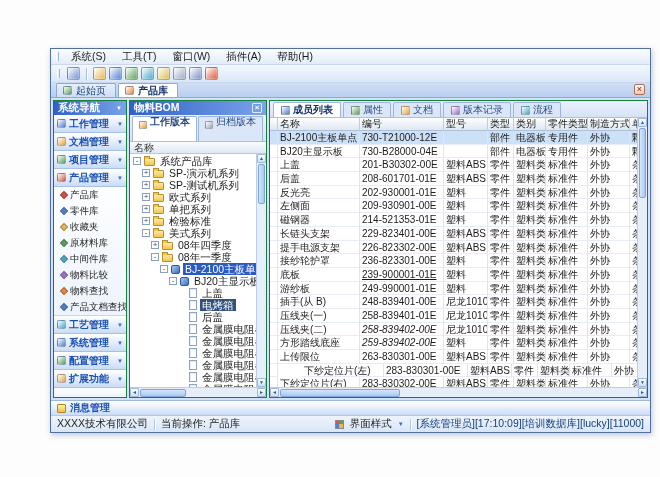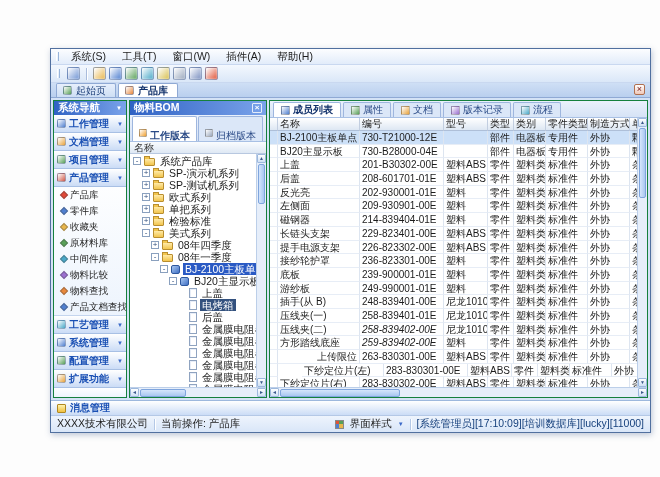--- a/index.html
+++ b/index.html
@@ -26,21 +26,21 @@
 .pbtn{width:10px;height:10px;line-height:8px;text-align:center;font-size:8px;color:#fff;border:1px solid rgba(255,255,255,.8);border-radius:1px}
 .ssections{display:flex;flex-direction:column;flex:1;overflow:hidden}
 .shead{flex:0 0 18px;display:flex;align-items:center;gap:3px;padding:0 3px;background:linear-gradient(#ffffff,#cbdcf6);border-bottom:1px solid #a8c0e4;color:#1a50b4;font-weight:bold;font-size:10px}
 .chev{font-size:6px;color:#3a69c8}
 .sicon{width:9px;height:9px;border-radius:2px;border:1px solid rgba(80,100,140,.45)}
 .sitems{background:linear-gradient(#fdfeff,#edf4fd);border-bottom:1px solid #c4d5ee}
 .sitem{height:16px;display:flex;align-items:center;gap:3px;padding:0 1px 0 7px;font-size:9.5px;white-space:nowrap;overflow:hidden}
 .dia{width:6px;height:6px;flex:0 0 6px;transform:rotate(45deg);border:1px solid rgba(70,70,70,.4)}
 .sfill{flex:1;background:linear-gradient(#fdfeff,#edf4fd)}
 .bomtabs{flex:0 0 17px;display:flex;align-items:flex-end;gap:1px;background:linear-gradient(#eaf1fc,#d6e3f6);border-bottom:1px solid #a8c0e4;padding:1px 2px 0;font-size:10px}
-.btab{display:flex;align-items:flex-start;gap:3px;height:15px;padding:12px 6px;border:1px solid #9eb6de;border-bottom:none;border-radius:2px 2px 0 0;background:#dbe7f8;color:#2a4a86}
+.btab{display:flex;align-items:flex-end;gap:3px;height:15px;padding:12px 6px;border:1px solid #9eb6de;border-bottom:none;border-radius:2px 2px 0 0;background:#dbe7f8;color:#2a4a86}
 .btab.active{background:#fff;font-weight:bold}
 .btabicon{width:8px;height:8px;border-radius:1px;border:1px solid rgba(90,90,90,.4)}
 .theadr{flex:0 0 12px;background:linear-gradient(#fafcfe,#dee8f4);border-bottom:1px solid #b8c8e0;padding:0 4px;line-height:11px;color:#333;font-size:10px}
 .treewrap{flex:1;display:flex;overflow:hidden}
 .tree{flex:1;overflow:hidden;background:#fff;padding-top:1px;font-size:10.5px}
 .trow{height:12px;display:flex;align-items:center;gap:3px;white-space:nowrap}
 .exp{flex:0 0 8px;width:8px;height:8px;border:1px solid #8aa0be;background:#fff;font-size:8px;line-height:6px;text-align:center;color:#33517e}
 .expsp{flex:0 0 8px}
 .tlabel{padding:0 2px;line-height:12px}
 .sel-blue{background:#2a5ac4;color:#fff}
@@ -444,21 +444,21 @@
                 <span class="td" style="width: 44px;">塑料</span>
                 <span class="td" style="width: 26px;">零件</span>
                 <span class="td" style="width: 32px;">塑料类</span>
                 <span class="td" style="width: 42px;">标准件</span>
                 <span class="td" style="width: 42px;">外协</span>
                 <span class="td" style="width: 26px;">条</span>
               </div>
               <div class="trrow">
                 <span class="td" style="width: 8px;"></span>
                 <span class="td" style="width: 82px;">磁钢器</span>
-                <span class="td" style="width: 84px;">214-839404-01E</span>
+                <span class="td" style="width: 84px;">214-521353-01E</span>
                 <span class="td" style="width: 44px;">塑料</span>
                 <span class="td" style="width: 26px;">零件</span>
                 <span class="td" style="width: 32px;">塑料类</span>
                 <span class="td" style="width: 42px;">标准件</span>
                 <span class="td" style="width: 42px;">外协</span>
                 <span class="td" style="width: 26px;">条</span>
               </div>
               <div class="trrow">
                 <span class="td" style="width: 8px;"></span>
                 <span class="td" style="width: 82px;">长链头支架</span>
@@ -488,21 +488,21 @@
                 <span class="td" style="width: 44px;">塑料</span>
                 <span class="td" style="width: 26px;">零件</span>
                 <span class="td" style="width: 32px;">塑料类</span>
                 <span class="td" style="width: 42px;">标准件</span>
                 <span class="td" style="width: 42px;">外协</span>
                 <span class="td" style="width: 26px;">条</span>
               </div>
               <div class="trrow">
                 <span class="td" style="width: 8px;"></span>
                 <span class="td" style="width: 82px;">底板</span>
-                <span class="td" style="width: 84px;">239-900001-01E</span>
+                <span class="td" style="width: 84px; text-decoration: underline;">239-900001-01E</span>
                 <span class="td" style="width: 44px;">塑料</span>
                 <span class="td" style="width: 26px;">零件</span>
                 <span class="td" style="width: 32px;">塑料类</span>
                 <span class="td" style="width: 42px;">标准件</span>
                 <span class="td" style="width: 42px;">外协</span>
                 <span class="td" style="width: 26px;">条</span>
               </div>
               <div class="trrow">
                 <span class="td" style="width: 8px;"></span>
                 <span class="td" style="width: 82px;">游纱板</span>
@@ -553,21 +553,21 @@
                 <span class="td" style="width: 84px; font-style: italic;">259-839402-00E</span>
                 <span class="td" style="width: 44px;">塑料</span>
                 <span class="td" style="width: 26px;">零件</span>
                 <span class="td" style="width: 32px;">塑料类</span>
                 <span class="td" style="width: 42px;">标准件</span>
                 <span class="td" style="width: 42px;">外协</span>
                 <span class="td" style="width: 26px;">条</span>
               </div>
               <div class="trrow">
                 <span class="td" style="width: 8px;"></span>
-                <span class="td" style="width: 82px; text-align: right;">上传限位</span>
+                <span class="td" style="width: 82px;">上传限位</span>
                 <span class="td" style="width: 84px;">263-830301-00E</span>
                 <span class="td" style="width: 44px;">塑料ABS</span>
                 <span class="td" style="width: 26px;">零件</span>
                 <span class="td" style="width: 32px;">塑料类</span>
                 <span class="td" style="width: 42px;">标准件</span>
                 <span class="td" style="width: 42px;">外协</span>
                 <span class="td" style="width: 26px;">条</span>
               </div>
               <div class="trrow">
                 <span class="td" style="width: 8px;"></span>

